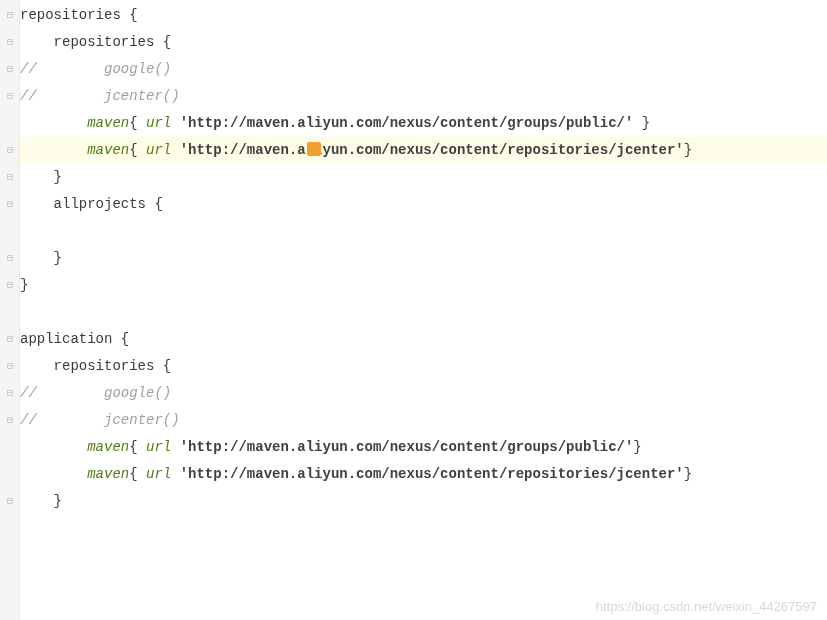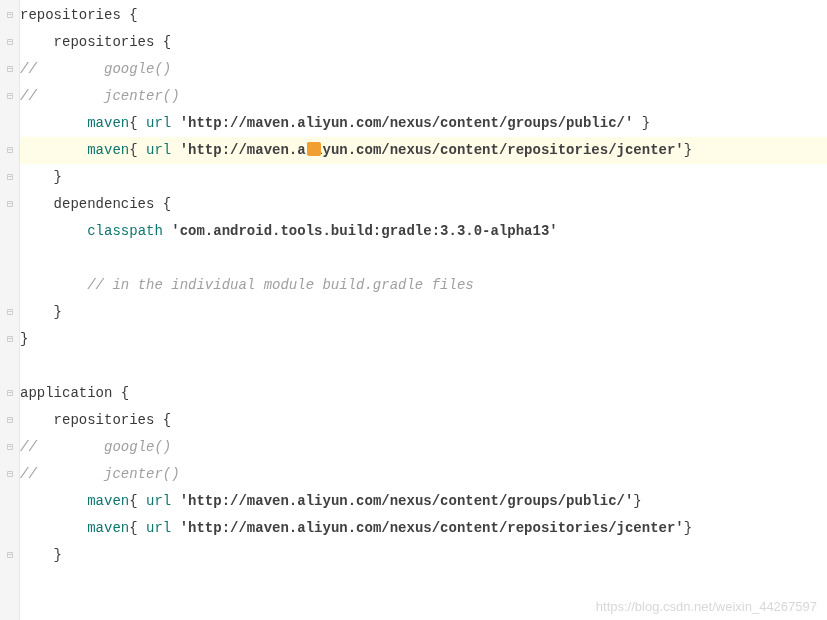--- a/index.html
+++ b/index.html
@@ -40,21 +40,21 @@
       width: 16px;
       text-align: center;
       color: #c0c0c0;
       font-size: 10px;
       font-style: normal;
     }
     .kw { color: #3a3a3a; }
     .brace { color: #3a3a3a; }
     .cmnt { color: #a0a0a0; font-style: italic; }
     .str { color: #404040; font-weight: bold; }
-    .ident { color: #0f766e; }
+    .ident { color: #4d7c0f; font-style: italic; }
     .warning-icon {
       display: inline-block;
       width: 14px;
       height: 14px;
       background: #f0a030;
       border-radius: 2px;
       vertical-align: middle;
       margin: 0 -7px;
       position: relative;
       top: -1px;
@@ -83,28 +83,26 @@
   <div class="line"><span class="gutter-mark">⊟</span><span class="cmnt">//</span><span class="cmnt">        </span><span class="cmnt">google()</span></div>
 
   <div class="line"><span class="gutter-mark">⊟</span><span class="cmnt">//</span><span class="cmnt">        </span><span class="cmnt">jcenter()</span></div>
 
   <div class="line"><span>        </span><span class="ident">maven</span><span class="brace">{ </span><span class="ident">url </span><span class="str">'http://maven.aliyun.com/nexus/content/groups/public/'</span><span class="brace"> }</span></div>
 
   <div class="line highlighted"><span class="gutter-mark">⊟</span><span>        </span><span class="ident">maven</span><span class="brace">{ </span><span class="ident">url </span><span class="str">'http://maven.al</span><span class="warning-icon"></span><span class="str">iyun.com/nexus/content/repositories/jcenter'</span><span class="brace">}</span></div>
 
   <div class="line"><span class="gutter-mark">⊟</span><span>    </span><span class="brace">}</span></div>
 
-  <div class="line"><span class="gutter-mark">⊟</span><span>    </span><span class="kw">dependencies </span><span class="brace">{</span></div>
+  <div class="line"><span class="gutter-mark">⊟</span><span>    </span><span class="kw">allprojects </span><span class="brace">{</span></div>
 
-  <div class="line"><span>        </span><span class="ident">classpath </span><span class="str">'com.android.tools.build:gradle:3.3.0-alpha13'</span></div>
 
   <div class="line"></div>
 
 
-  <div class="line"><span>        </span><span class="cmnt">// in the individual module build.gradle files</span></div>
 
   <div class="line"><span class="gutter-mark">⊟</span><span>    </span><span class="brace">}</span></div>
 
   <div class="line"><span class="gutter-mark">⊟</span><span class="brace">}</span></div>
 
   <div class="line"></div>
 
   <div class="line"><span class="gutter-mark">⊟</span><span class="kw">application </span><span class="brace">{</span></div>
 
   <div class="line"><span class="gutter-mark">⊟</span><span>    </span><span class="kw">repositories </span><span class="brace">{</span></div>

